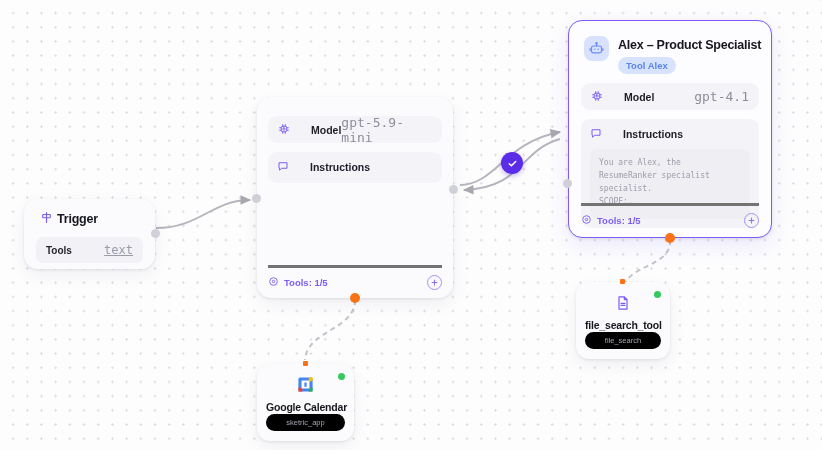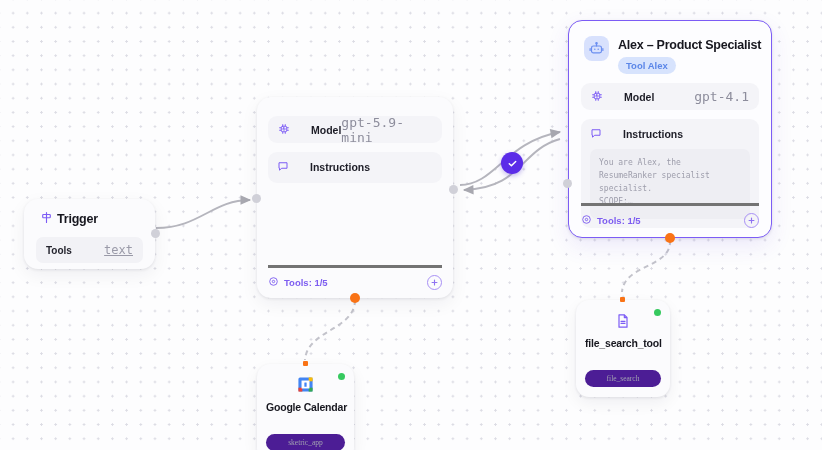--- a/index.html
+++ b/index.html
@@ -161,35 +161,35 @@
   .tool-node {
     position: absolute;
     width: 97px;
     padding: 10px 9px 10px 9px;
     text-align: center;
     background: #fbfbfd;
     border-radius: 13px;
     box-shadow: 0 1px 3px rgba(20,20,43,.09), 0 6px 16px rgba(20,20,43,.06);
   }
   #gcal-node { left: 257px; top: 364px; text-align: right; }
-  #fsearch-node { left: 576px; top: 300px; width: 94px; }
+  #fsearch-node { left: 576px; top: 282px; width: 94px; }
   .tool-icon-wrap { display: flex; justify-content: center; height: 21px; align-items: center; }
   .tool-name {
     margin-top: 6px;
     font-size: 10.5px; font-weight: 700; color: #17171f;
     letter-spacing: -.2px; white-space: nowrap;
   }
   .tool-chip {
-    margin-top: 21px;
+    margin-top: 1px;
     height: 17px;
     border-radius: 9px;
-    background: #4c1d95;
+    background: #000000;
     display: flex; align-items: center; justify-content: center;
     font-size: 7.5px; color: #a3a3b1;
-    font-family: Liberation Serif, serif;
+    font-family: Liberation Sans, sans-serif;
   }
   .status-dot {
     position: absolute;
     width: 7px; height: 7px; border-radius: 50%;
     background: #36c95f;
     right: 9px; top: 9px;
   }
 
   
   .port {

